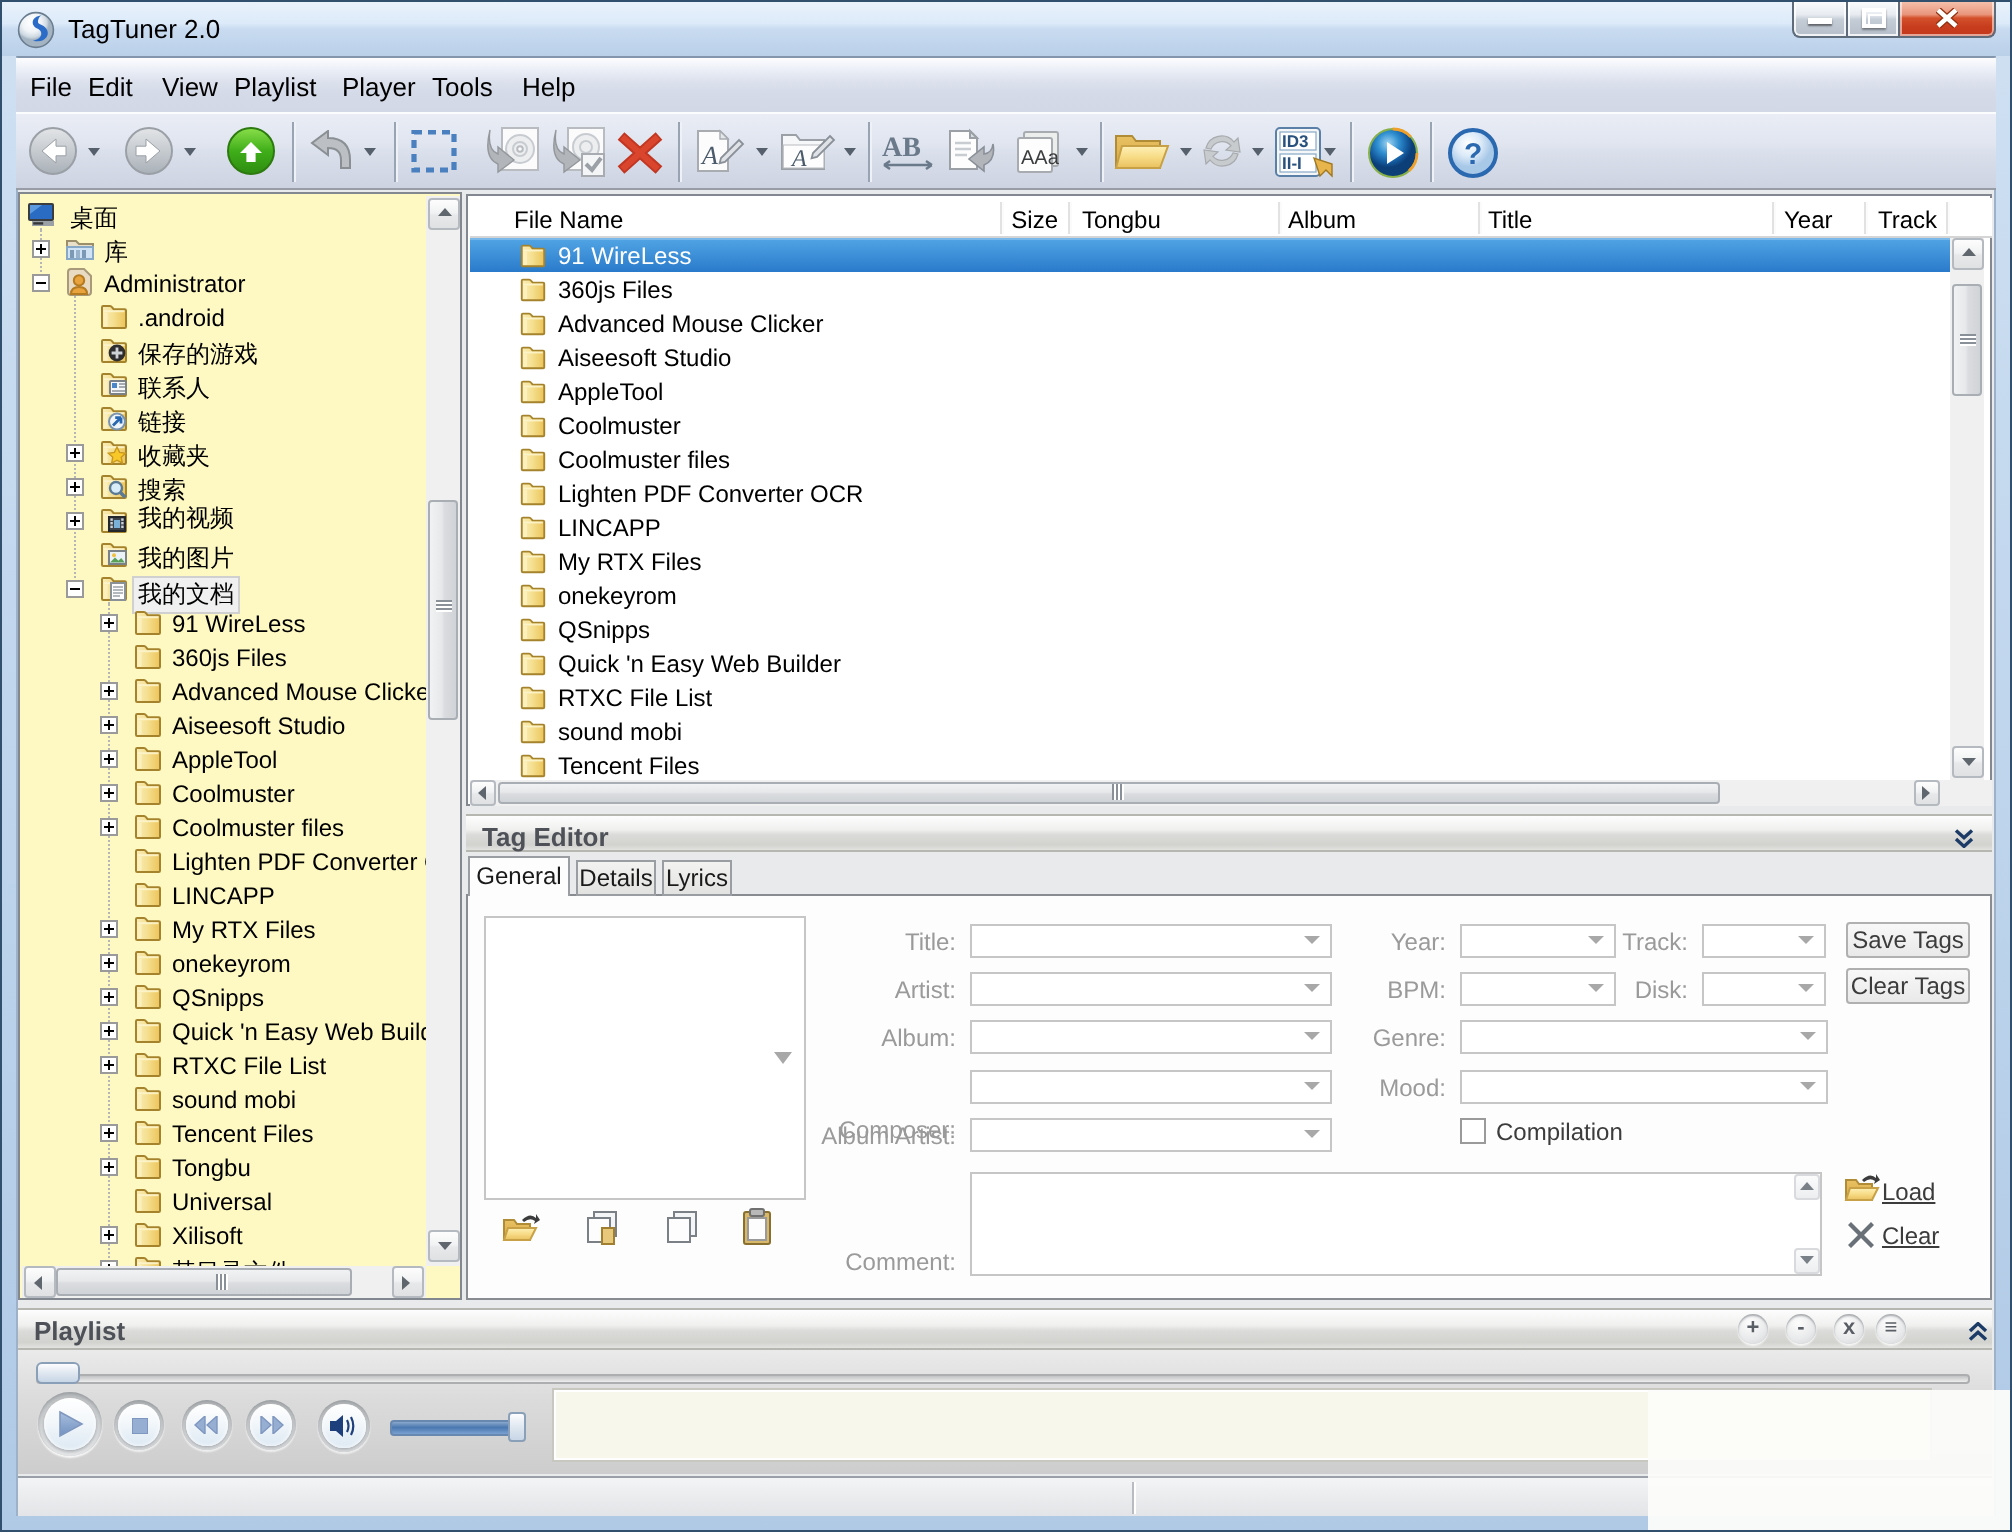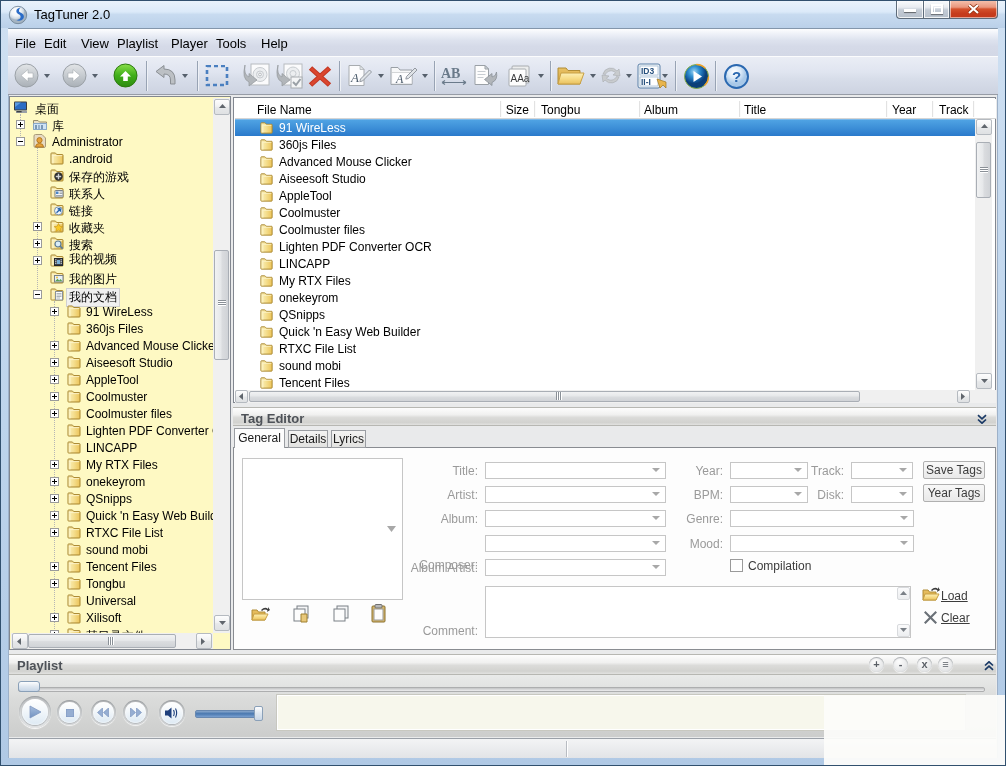--- a/index.html
+++ b/index.html
@@ -756,21 +756,21 @@
 <svg class="sarr" style="left:900px;top:591px" width="7" height="5">
     <path d="M0 4 L3.5 0 L7 4 Z" fill="#7a8087"></path>
   </svg>
 <div class="abs" style="left:897px;top:624px;width:13px;height:13px;background:linear-gradient(180deg,#fbfbfc,#eceef0);border:1px solid #d8dadd;border-radius:2px;"></div>
 <svg class="sarr" style="left:900px;top:628px" width="7" height="5">
     <path d="M0 0 L3.5 4 L7 0 Z" fill="#7a8087"></path>
   </svg>
 <div class="abs" style="left:730px;top:559px;width:13px;height:13px;background:#fff;border:1px solid #9a9a9a;"></div>
 <div class="abs" style="left:748px;top:559px;color:#3c3c3c;">Compilation</div>
 <div class="btn" style="left:923px;top:461px;width:62px;">Save Tags</div>
-<div class="btn" style="left:923px;top:484px;width:62px;">Year Tags</div>
+<div class="btn" style="left:923px;top:484px;width:62px;">Clear Tags</div>
 <svg class="abs" style="left:922px;top:587px" width="18" height="16" viewBox="0 0 18 16">
  <path d="M1 3 L6 3 L7.5 5 L14 5 L14 13 L1 13 Z" fill="url(#gfoldback)" stroke="#b08c36"></path>
  <path d="M3 7 L17 7 L14 13 L1 13 Z" fill="url(#gfold)" stroke="#c8a045"></path>
  <path d="M9 3 Q13 -1 16 2 L16 0 L18 3 L15 5 L15.5 3.5 Q13 1.5 10 4 Z" fill="#3c3c3c"></path>
 </svg>
 <div class="abs" style="left:941px;top:589px;color:#3c3c3c;text-decoration:underline;">Load</div>
 <svg class="abs" style="left:923px;top:610px" width="15" height="15" viewBox="0 0 15 15">
  <path d="M1 2.5 L6 7.5 L1 12.5 L2.5 14 L7.5 9 L12.5 14 L14 12.5 L9 7.5 L14 2.5 L12.5 1 L7.5 6 L2.5 1 Z" fill="#6a7077"></path>
 </svg>
 <div class="abs" style="left:941px;top:611px;color:#3c3c3c;text-decoration:underline;">Clear</div>

